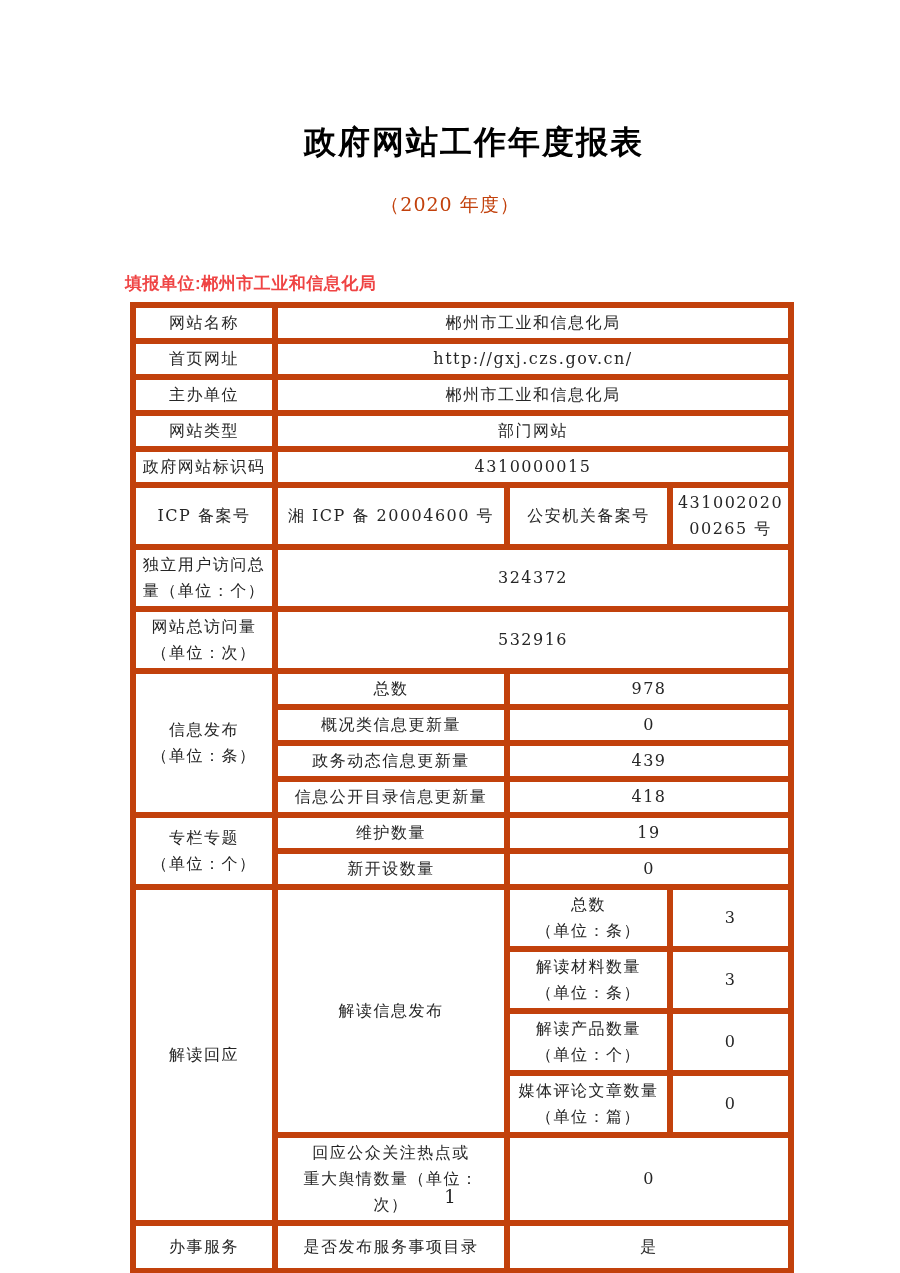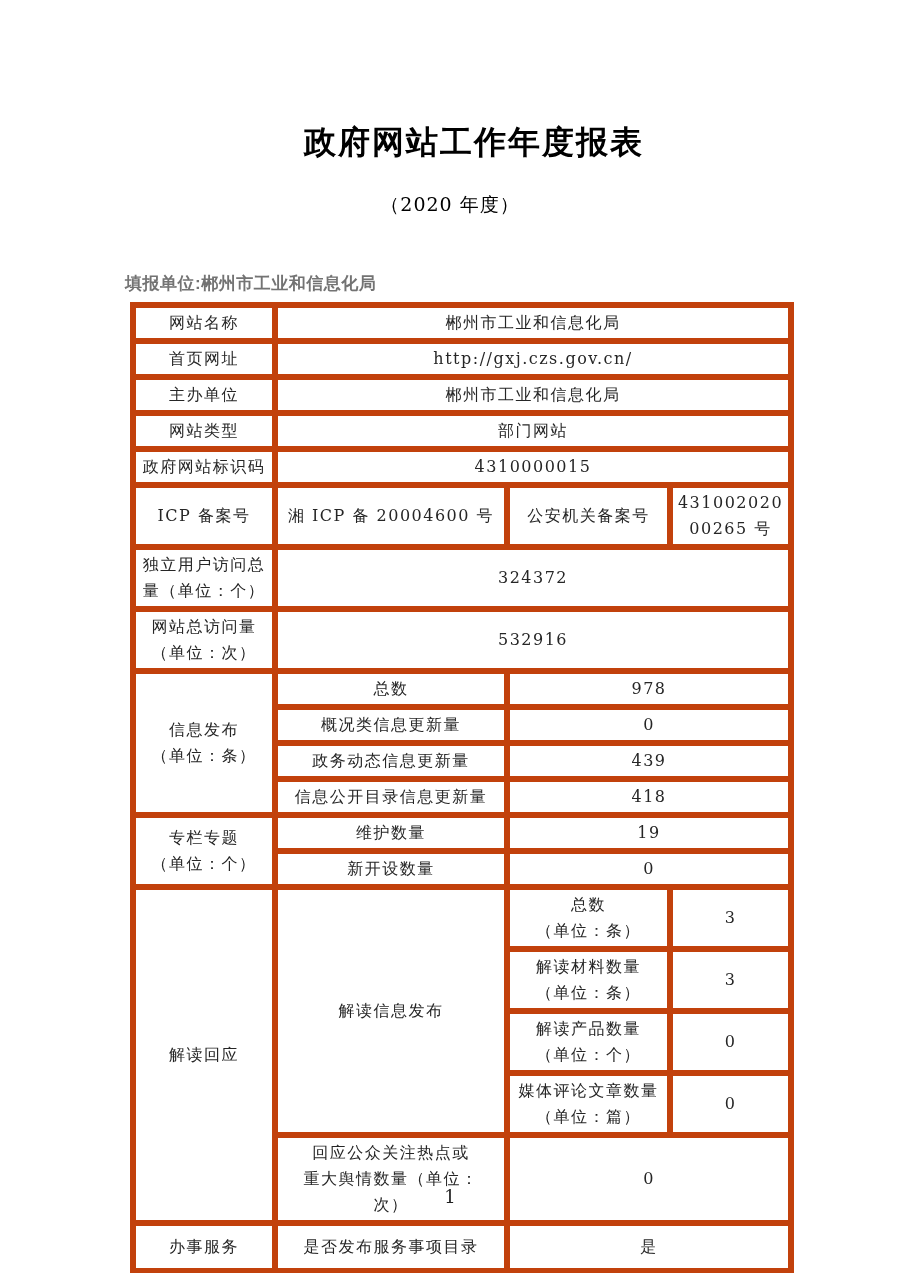--- a/index.html
+++ b/index.html
@@ -23,30 +23,30 @@
     letter-spacing: 2px;
     color: #000000;
     padding-left: 24px;
   }
   .subtitle {
     position: absolute;
     top: 192px; left: 0; width: 900px;
     text-align: center;
     font-size: 19px;
     letter-spacing: 1px;
-    color: #000000;
+    color: #c2410c;
   }
   .unit-line {
     position: absolute;
     top: 272px; left: 125px;
     font-family: "Liberation Sans", "DejaVu Sans", sans-serif;
     font-weight: bold;
     font-size: 17px;
     letter-spacing: 0.5px;
-    color: #737373;
+    color: #ef4444;
   }
   table.report {
     position: absolute;
     top: 302px; left: 130px;
     width: 658px;
     border-collapse: collapse;
     table-layout: fixed;
   }
   table.report td {
     border: 6px solid #c2410c;

